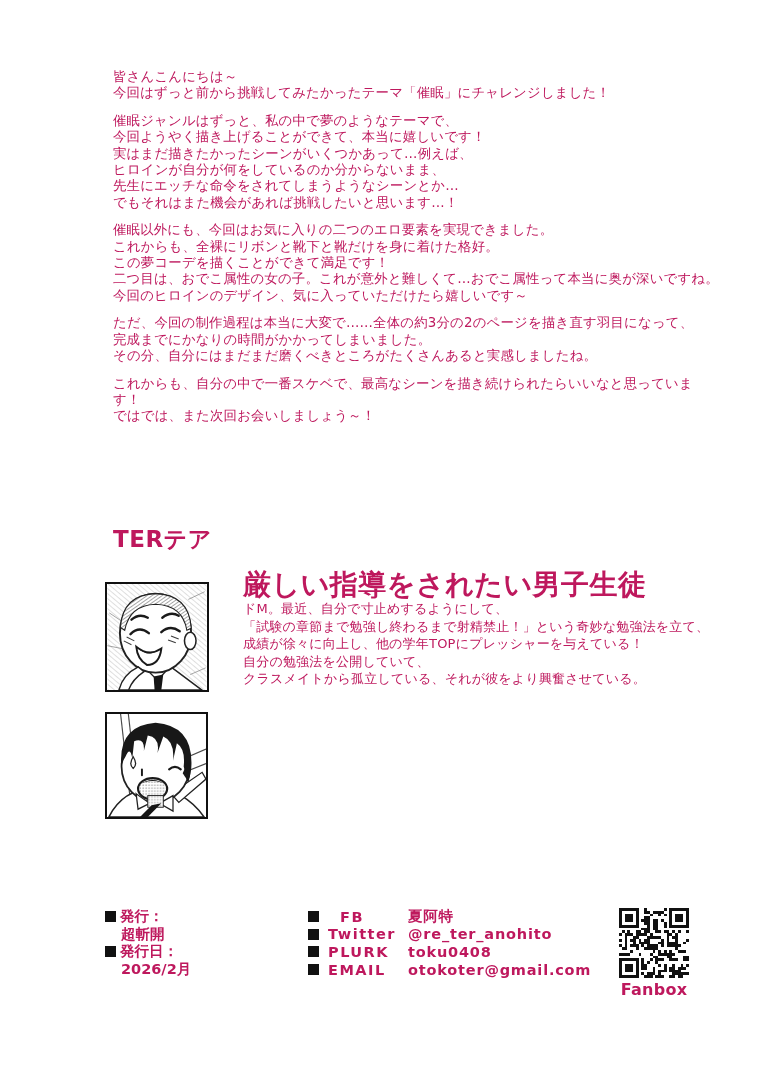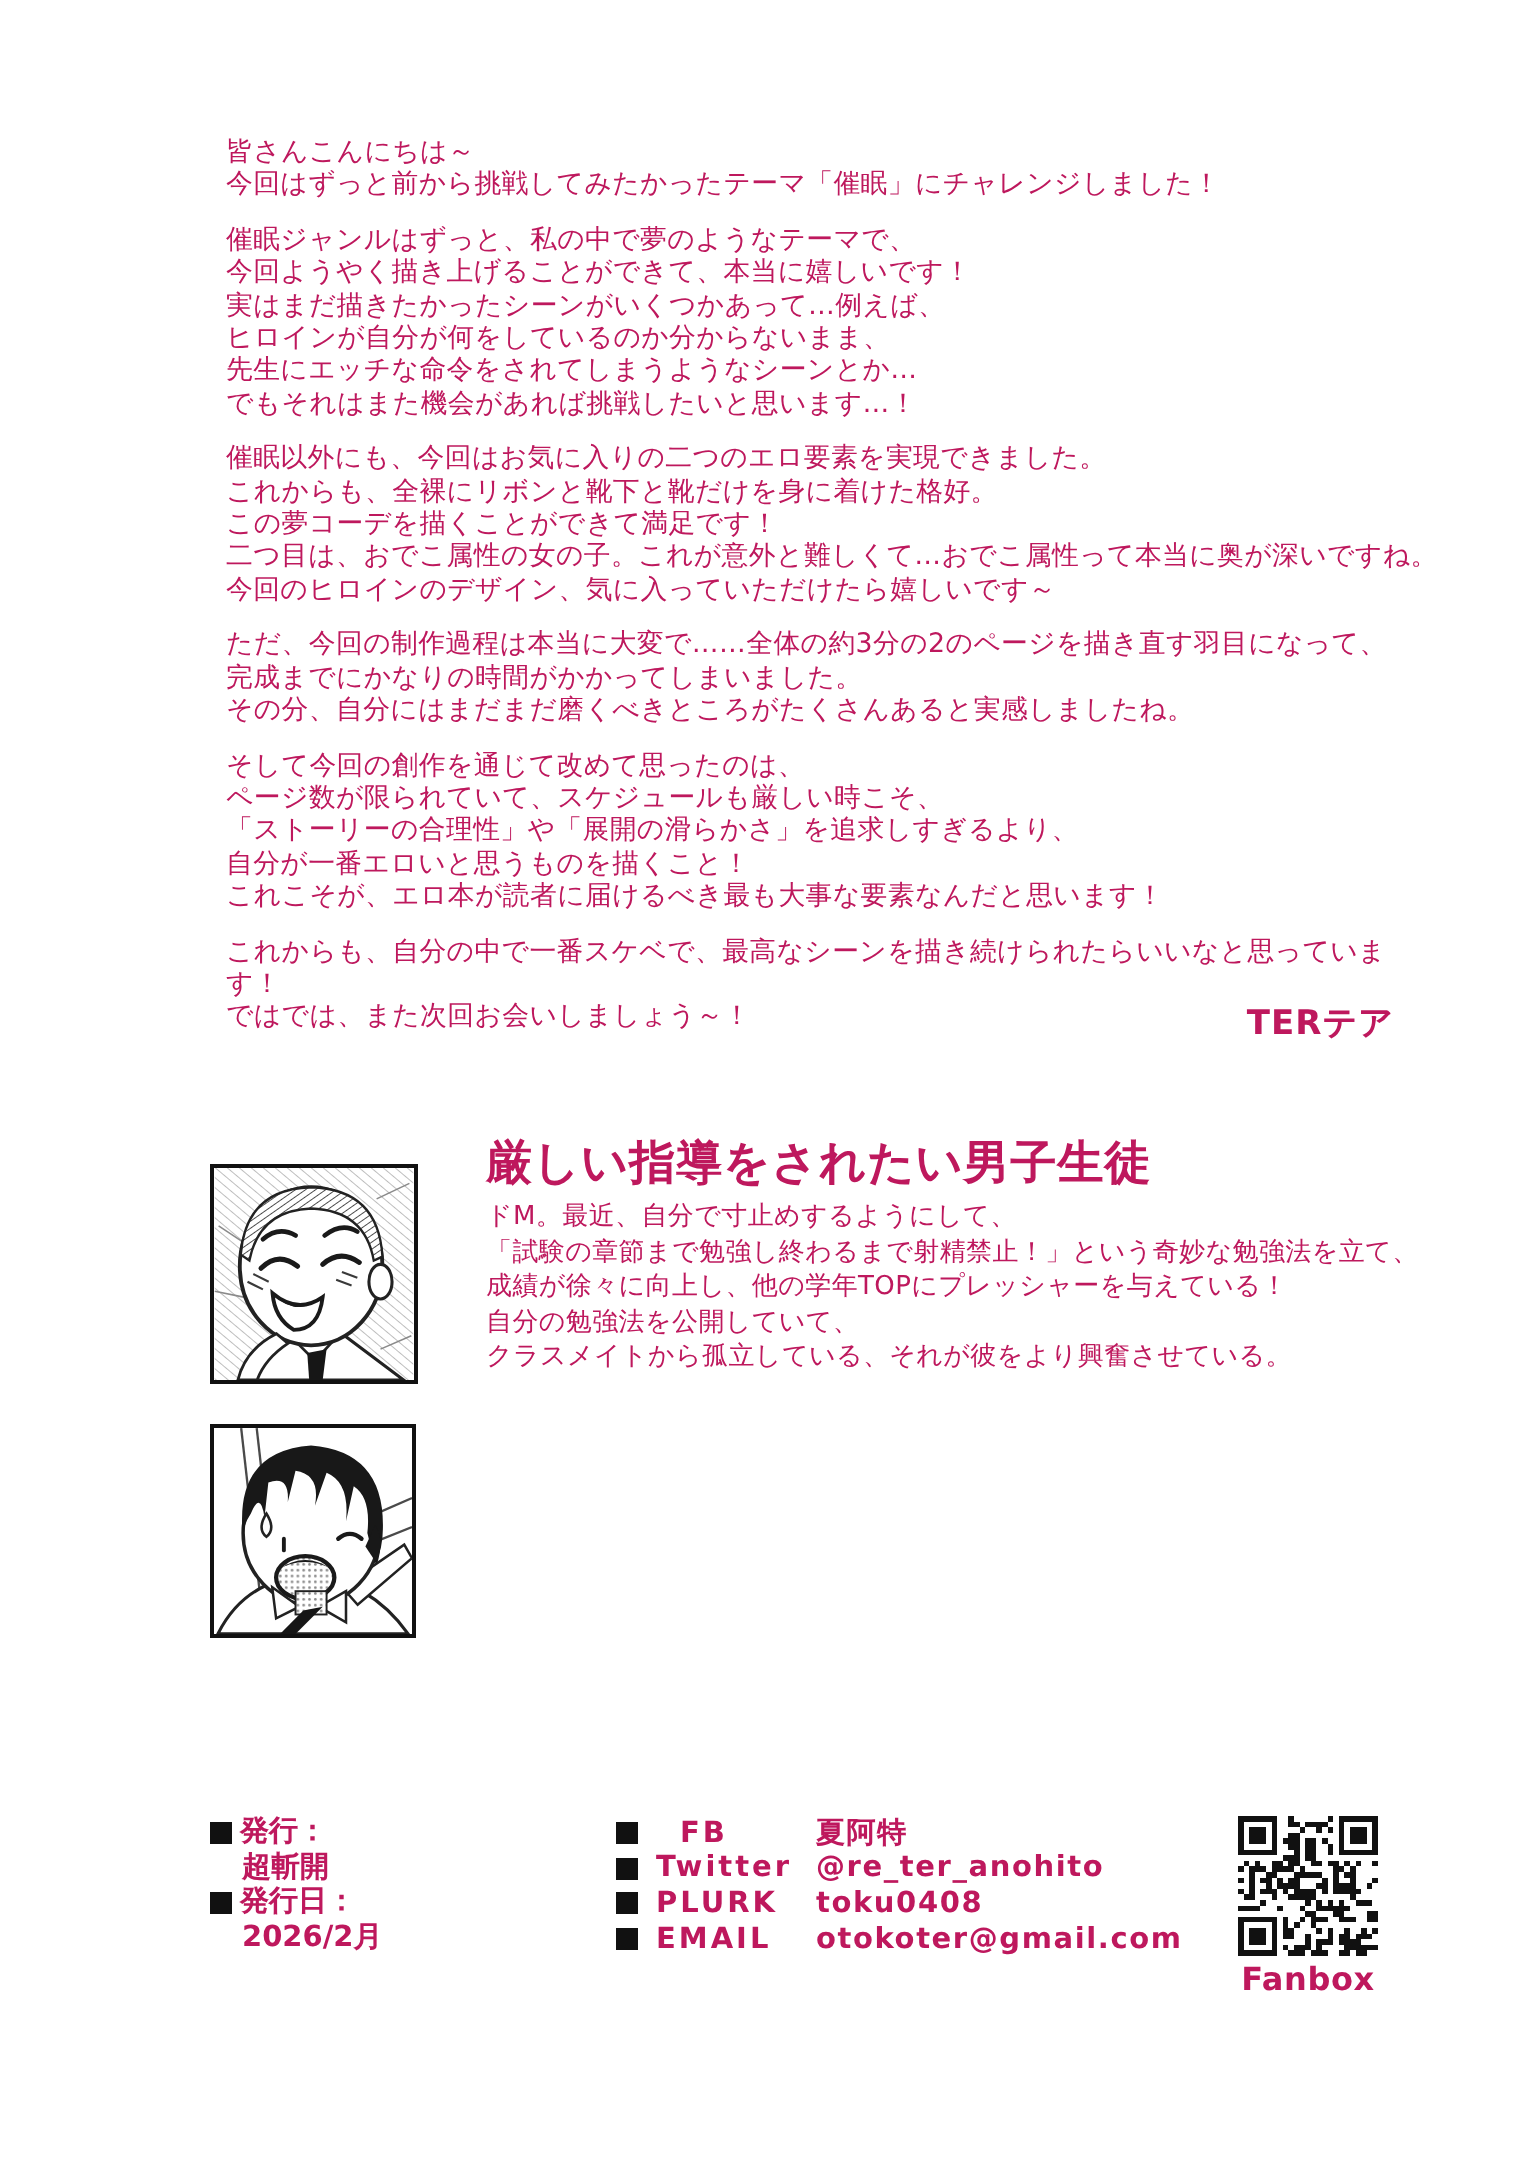--- a/index.html
+++ b/index.html
@@ -4,27 +4,27 @@
 <style>
   html,body{margin:0;padding:0;background:#9a9a9a;}
   .page{
     position:relative;width:765px;height:1080px;margin:0 auto;background:#ffffff;
     overflow:hidden;color:#be185d;
     font-family:"DejaVu Sans","Liberation Sans",sans-serif;
   }
   
   .afterword{position:absolute;left:113px;top:69px;width:606px;font-size:13.4px;line-height:16.4px;letter-spacing:.2px;}
   .para{white-space:pre-line;margin:0 0 11px 0;}
-  .signature{position:absolute;left:113px;top:500px;width:584px;text-align:right;font-weight:bold;font-size:17px;letter-spacing:.5px;}
+  .signature{position:absolute;left:113px;top:524px;width:584px;font-weight:bold;font-size:23px;letter-spacing:.5px;}
   
   .portrait{position:absolute;width:104px;height:110px;border:2px solid #111;box-sizing:border-box;background:#fff;}
   .portrait svg{display:block;width:100%;height:100%;}
   #portrait-1{left:105px;top:582px;}
   #portrait-2{left:105px;top:712px;width:103px;height:107px;}
-  .profile-title{position:absolute;left:243px;font-size:23px;font-weight:bold;letter-spacing:.5px;white-space:nowrap;}
+  .profile-title{position:absolute;left:243px;font-size:28px;font-weight:bold;letter-spacing:.5px;white-space:nowrap;}
   #profile-title-1{top:566px;}
   #profile-title-2{top:704px;}
   .profile-body{position:absolute;left:243px;width:480px;font-size:13px;line-height:17.6px;white-space:pre-line;letter-spacing:.2px;}
   #profile-body-1{top:600px;}
   #profile-body-2{top:740px;}
   
   .colophon-left{position:absolute;left:105px;top:908px;font-weight:bold;font-size:14.5px;line-height:17.6px;}
   .co-row{display:flex;align-items:center;height:17.6px;}
   .co-row.indent{padding-left:16px;}
   .sq{width:11px;height:11px;background:#111;margin-right:4px;flex:none;}
@@ -53,25 +53,20 @@
 先生にエッチな命令をされてしまうようなシーンとか…
 でもそれはまた機会があれば挑戦したいと思います…！</p>
     <p class="para">催眠以外にも、今回はお気に入りの二つのエロ要素を実現できました。
 これからも、全裸にリボンと靴下と靴だけを身に着けた格好。
 この夢コーデを描くことができて満足です！
 二つ目は、おでこ属性の女の子。これが意外と難しくて…おでこ属性って本当に奥が深いですね。
 今回のヒロインのデザイン、気に入っていただけたら嬉しいです～</p>
     <p class="para">ただ、今回の制作過程は本当に大変で……全体の約3分の2のページを描き直す羽目になって、
 完成までにかなりの時間がかかってしまいました。
 その分、自分にはまだまだ磨くべきところがたくさんあると実感しましたね。</p>
-    <p class="para">そして今回の創作を通じて改めて思ったのは、
-ページ数が限られていて、スケジュールも厳しい時こそ、
-「ストーリーの合理性」や「展開の滑らかさ」を追求しすぎるより、
-自分が一番エロいと思うものを描くこと！
-これこそが、エロ本が読者に届けるべき最も大事な要素なんだと思います！</p>
     <p class="para">これからも、自分の中で一番スケベで、最高なシーンを描き続けられたらいいなと思っています！
 ではでは、また次回お会いしましょう～！</p>
   </div>
 
   <div class="signature">TERテア</div>
 
   <div class="portrait" id="portrait-1">
     <svg viewBox="0 0 103 110" aria-hidden="true">
       <defs>
         <pattern id="p1bg" width="4" height="4" patternUnits="userSpaceOnUse" patternTransform="rotate(-50)">

